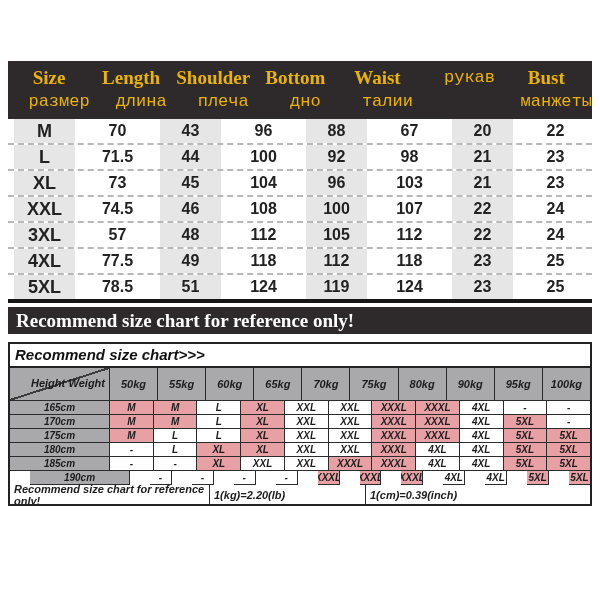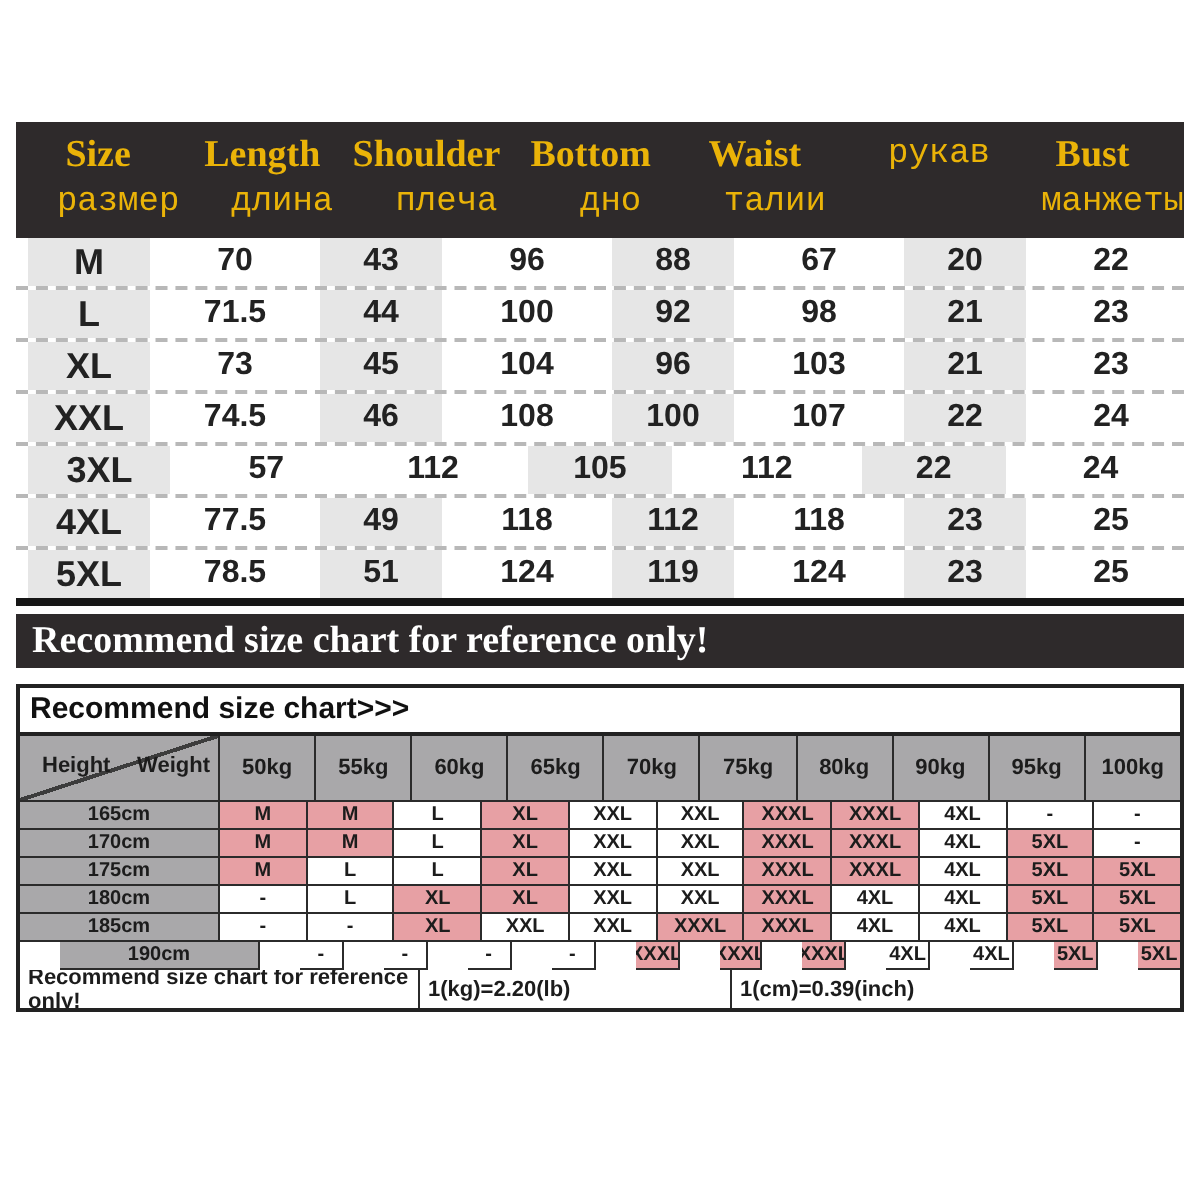--- a/index.html
+++ b/index.html
@@ -81,20 +81,21 @@
     font-size: 19px;
     line-height: 27px;
     padding-left: 8px;
     box-sizing: border-box;
   }
 
   
   .rec-table {
     margin-top: 8px;
     border: 2px solid #222222;
+    font-style: italic;
   }
   .rec-title {
     font-weight: 700;
     font-size: 15px;
     color: #111111;
     padding: 2px 5px 3px 5px;
     border-bottom: 2px solid #222222;
     background: #ffffff;
   }
   .rec-row { display: flex; }
@@ -120,21 +121,21 @@
     position: relative;
     background:
       linear-gradient(to bottom right,
         transparent calc(50% - 1px),
         #3c3c3c calc(50% - 1px),
         #3c3c3c calc(50% + 1px),
         transparent calc(50% + 1px)),
       var(--gray, #a9a8aa) !important;
   }
   .corner .c-height {
-    position: absolute; left: 11px; top: 9px;
+    position: absolute; left: 21px; top: 9px;
     font-weight: 700; font-size: 11px;
   }
   .corner .c-weight {
     position: absolute; right: 4px; top: 9px;
     font-weight: 700; font-size: 11px;
   }
 
   .rec-footer { display: flex; }
   .rec-footer .rec-cell {
     height: 19px;
@@ -221,20 +222,21 @@
           <div class="st-cell shade">46</div>
           <div class="st-cell">108</div>
           <div class="st-cell shade">100</div>
           <div class="st-cell">107</div>
           <div class="st-cell shade">22</div>
           <div class="st-cell">24</div>
         </div>
         <div class="st-row">
           <div class="st-cell shade size-col">3XL</div>
           <div class="st-cell">57</div>
+          <div class="st-cell shade">48</div>
           <div class="st-cell">112</div>
           <div class="st-cell shade">105</div>
           <div class="st-cell">112</div>
           <div class="st-cell shade">22</div>
           <div class="st-cell">24</div>
         </div>
         <div class="st-row">
           <div class="st-cell shade size-col">4XL</div>
           <div class="st-cell">77.5</div>
           <div class="st-cell shade">49</div>

